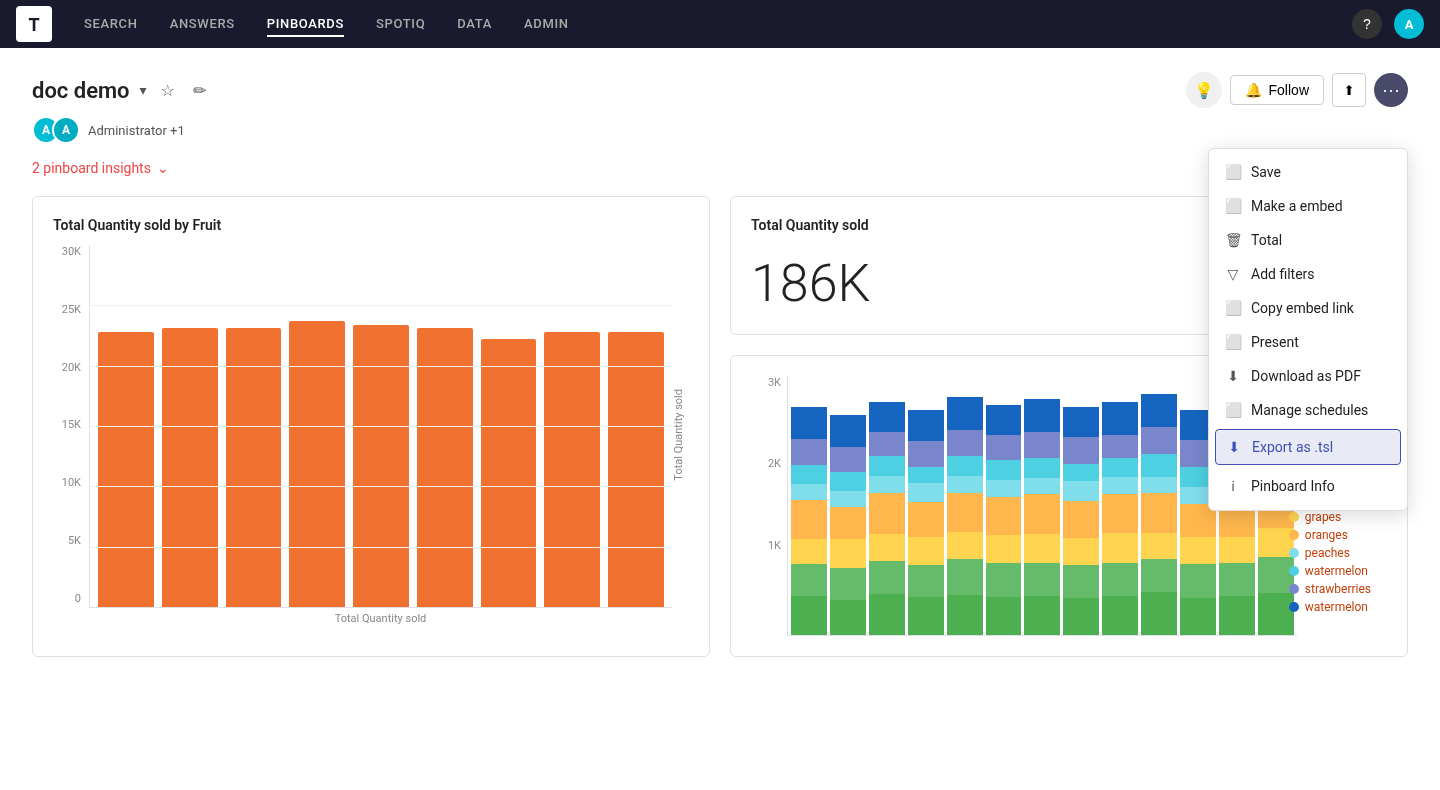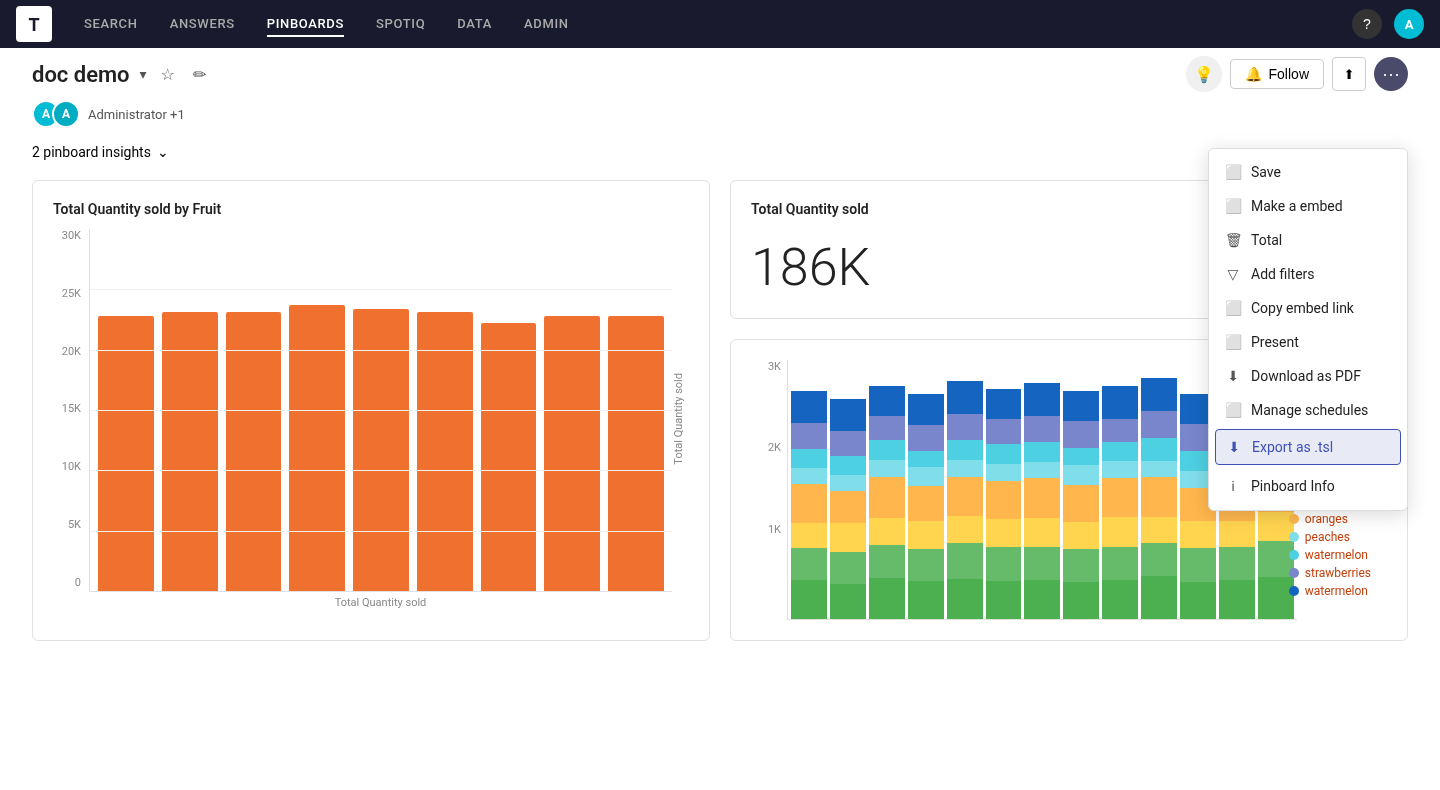--- a/index.html
+++ b/index.html
@@ -68,21 +68,21 @@
       font-size: 13px;
       font-weight: bold;
       display: flex; align-items: center; justify-content: center;
       cursor: pointer;
     }
 
     
     .main-area {
       background: #fff;
       height: calc(790px - 48px);
-      padding: 8px 32px;
+      padding: 24px 32px;
       position: relative;
     }
 
     
     .pinboard-header {
       display: flex;
       align-items: center;
       justify-content: space-between;
       margin-bottom: 8px;
     }
@@ -181,21 +181,21 @@
       color: #555;
     }
 
     
     .insights-row {
       display: flex;
       align-items: center;
       gap: 6px;
       margin-bottom: 20px;
       font-size: 14px;
-      color: #000000;
+      color: #ef4444;
       cursor: pointer;
     }
 
     
     .chart-grid {
       display: grid;
       grid-template-columns: 1fr 1fr;
       gap: 20px;
     }
 

